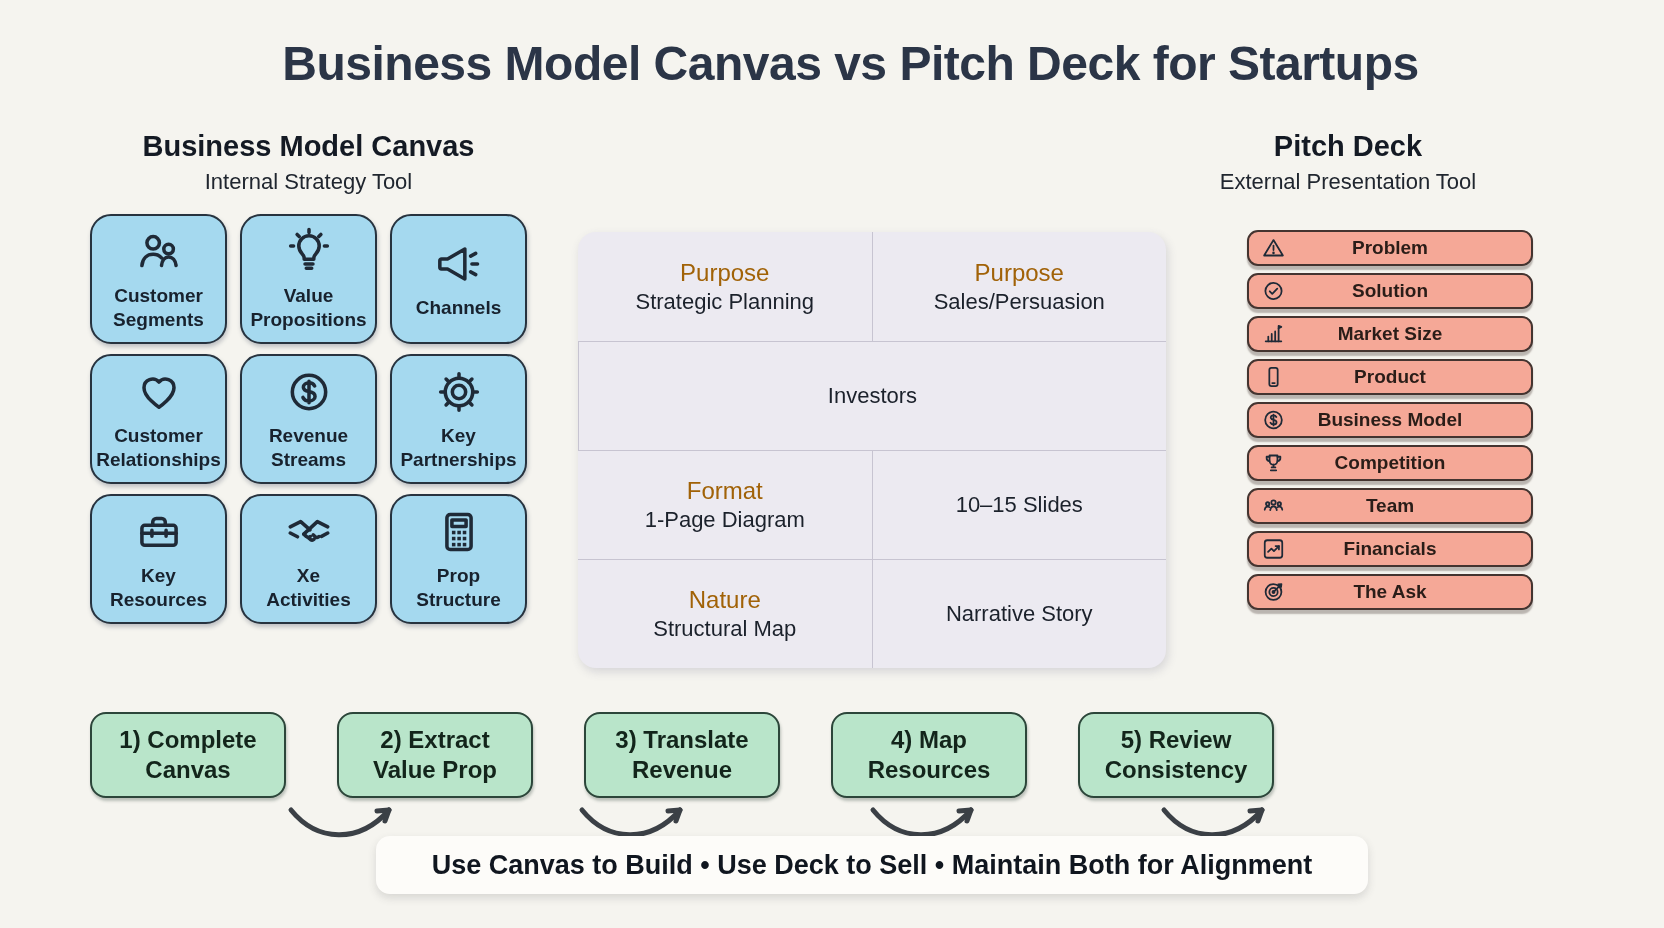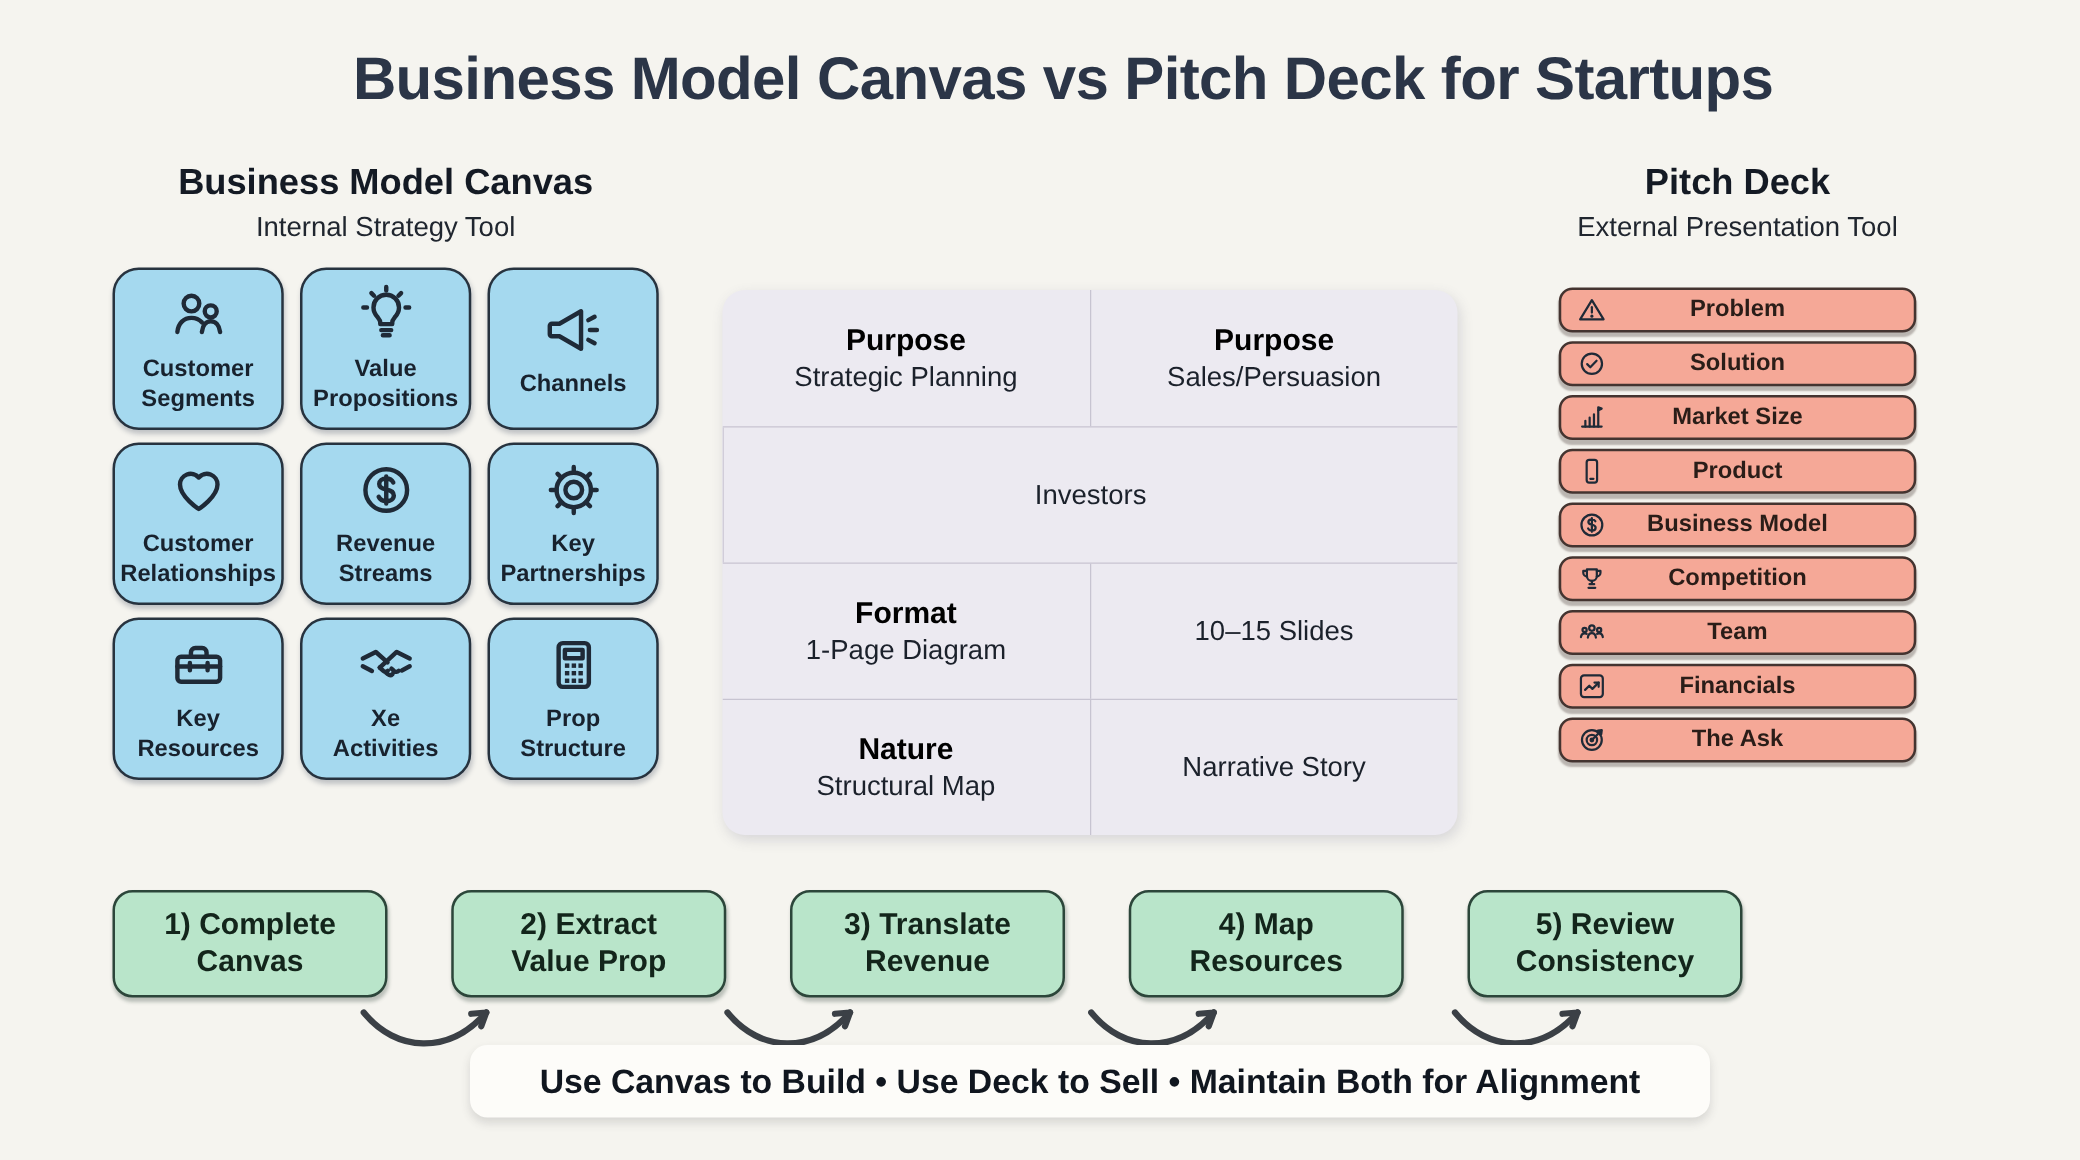--- a/index.html
+++ b/index.html
@@ -14,21 +14,21 @@
   body{font-family:"Liberation Sans",sans-serif;background:var(--background);}
   .page{position:relative;width:1664px;height:928px;background:var(--background);overflow:hidden;}
 
   .main-title{position:absolute;top:36px;left:0;width:100%;text-align:center;
     font-size:48px;font-weight:700;color:var(--title-ink);letter-spacing:-.5px;padding-left:37px;}
 
   .col-header{position:absolute;top:130px;text-align:center;color:#141a24;}
   .col-header .h-title{font-size:29px;font-weight:700;line-height:1.15;}
   .col-header .h-sub{font-size:22px;margin-top:6px;color:#20262f;}
   .canvas-header{left:90px;width:437px;}
-  .pitch-header{left:1230px;width:320px;}
+  .pitch-header{left:1188px;width:320px;}
 
   
   .canvas-grid{position:absolute;left:90px;top:214px;width:437px;
     display:grid;grid-template-columns:repeat(3,137px);grid-auto-rows:130px;
     column-gap:13px;row-gap:10px;}
   .card{background:var(--card-blue);border:2.5px solid var(--card-border);border-radius:21px;
     display:flex;flex-direction:column;align-items:center;justify-content:center;
     box-shadow:1px 3px 4px rgba(55,65,85,.28);padding:6px 4px;}
   .card-icon svg{width:50px;height:50px;display:block;}
   .card-label{display:block;text-align:center;font-size:19px;font-weight:700;color:#18222e;
@@ -36,36 +36,36 @@
   .card-label span{display:block;}
 
   
   .cmp-table{position:absolute;left:578px;top:232px;width:588px;height:436px;
     background:var(--table-bg);border-radius:18px;overflow:hidden;
     box-shadow:2px 4px 10px rgba(80,80,110,.18);}
   .t-row{height:109px;display:flex;}
   .t-row + .t-row{border-top:1.5px solid var(--table-line);}
   .t-cell{flex:1;display:flex;flex-direction:column;align-items:center;justify-content:center;}
   .t-cell.right{border-left:1.5px solid var(--table-line);}
-  .t-title{font-size:24px;font-weight:700;color:#000000;line-height:1.3;}
+  .t-title{font-size:24px;font-weight:400;color:#a16207;line-height:1.3;}
   .t-value{font-size:22px;color:#1b212b;line-height:1.3;}
 
   
   .pitch-list{position:absolute;left:1247px;top:230px;width:286px;}
   .pill{position:relative;height:36px;margin-bottom:7px;background:var(--pill-red);
     border:2px solid var(--pill-border);border-radius:11px;
     display:flex;align-items:center;justify-content:center;
     box-shadow:0 3.5px 1.5px rgba(115,105,100,.45);}
   .pill-icon{position:absolute;left:12px;top:50%;transform:translateY(-50%);display:flex;}
   .pill-icon svg{width:25px;height:25px;}
   .pill-label{font-size:19px;font-weight:700;color:#2a1d18;}
 
   
   .steps{position:absolute;left:90px;top:712px;width:1404px;display:flex;gap:51px;}
-  .step{width:220px;height:86px;background:var(--step-green);border:2.5px solid var(--step-border);
+  .step{width:196px;height:86px;background:var(--step-green);border:2.5px solid var(--step-border);
     border-radius:16px;display:flex;flex-direction:column;align-items:center;justify-content:center;
     box-shadow:1px 3px 3px rgba(50,70,60,.3);
     font-size:24px;font-weight:700;color:#13251b;line-height:1.25;text-align:center;}
   .step span{display:block;}
 
   .flow-arrow{position:absolute;top:798px;width:112px;height:50px;}
 
   
   .banner{position:absolute;left:376px;top:836px;width:992px;height:58px;background:var(--banner-bg);
     border-radius:14px;display:flex;align-items:center;justify-content:center;

